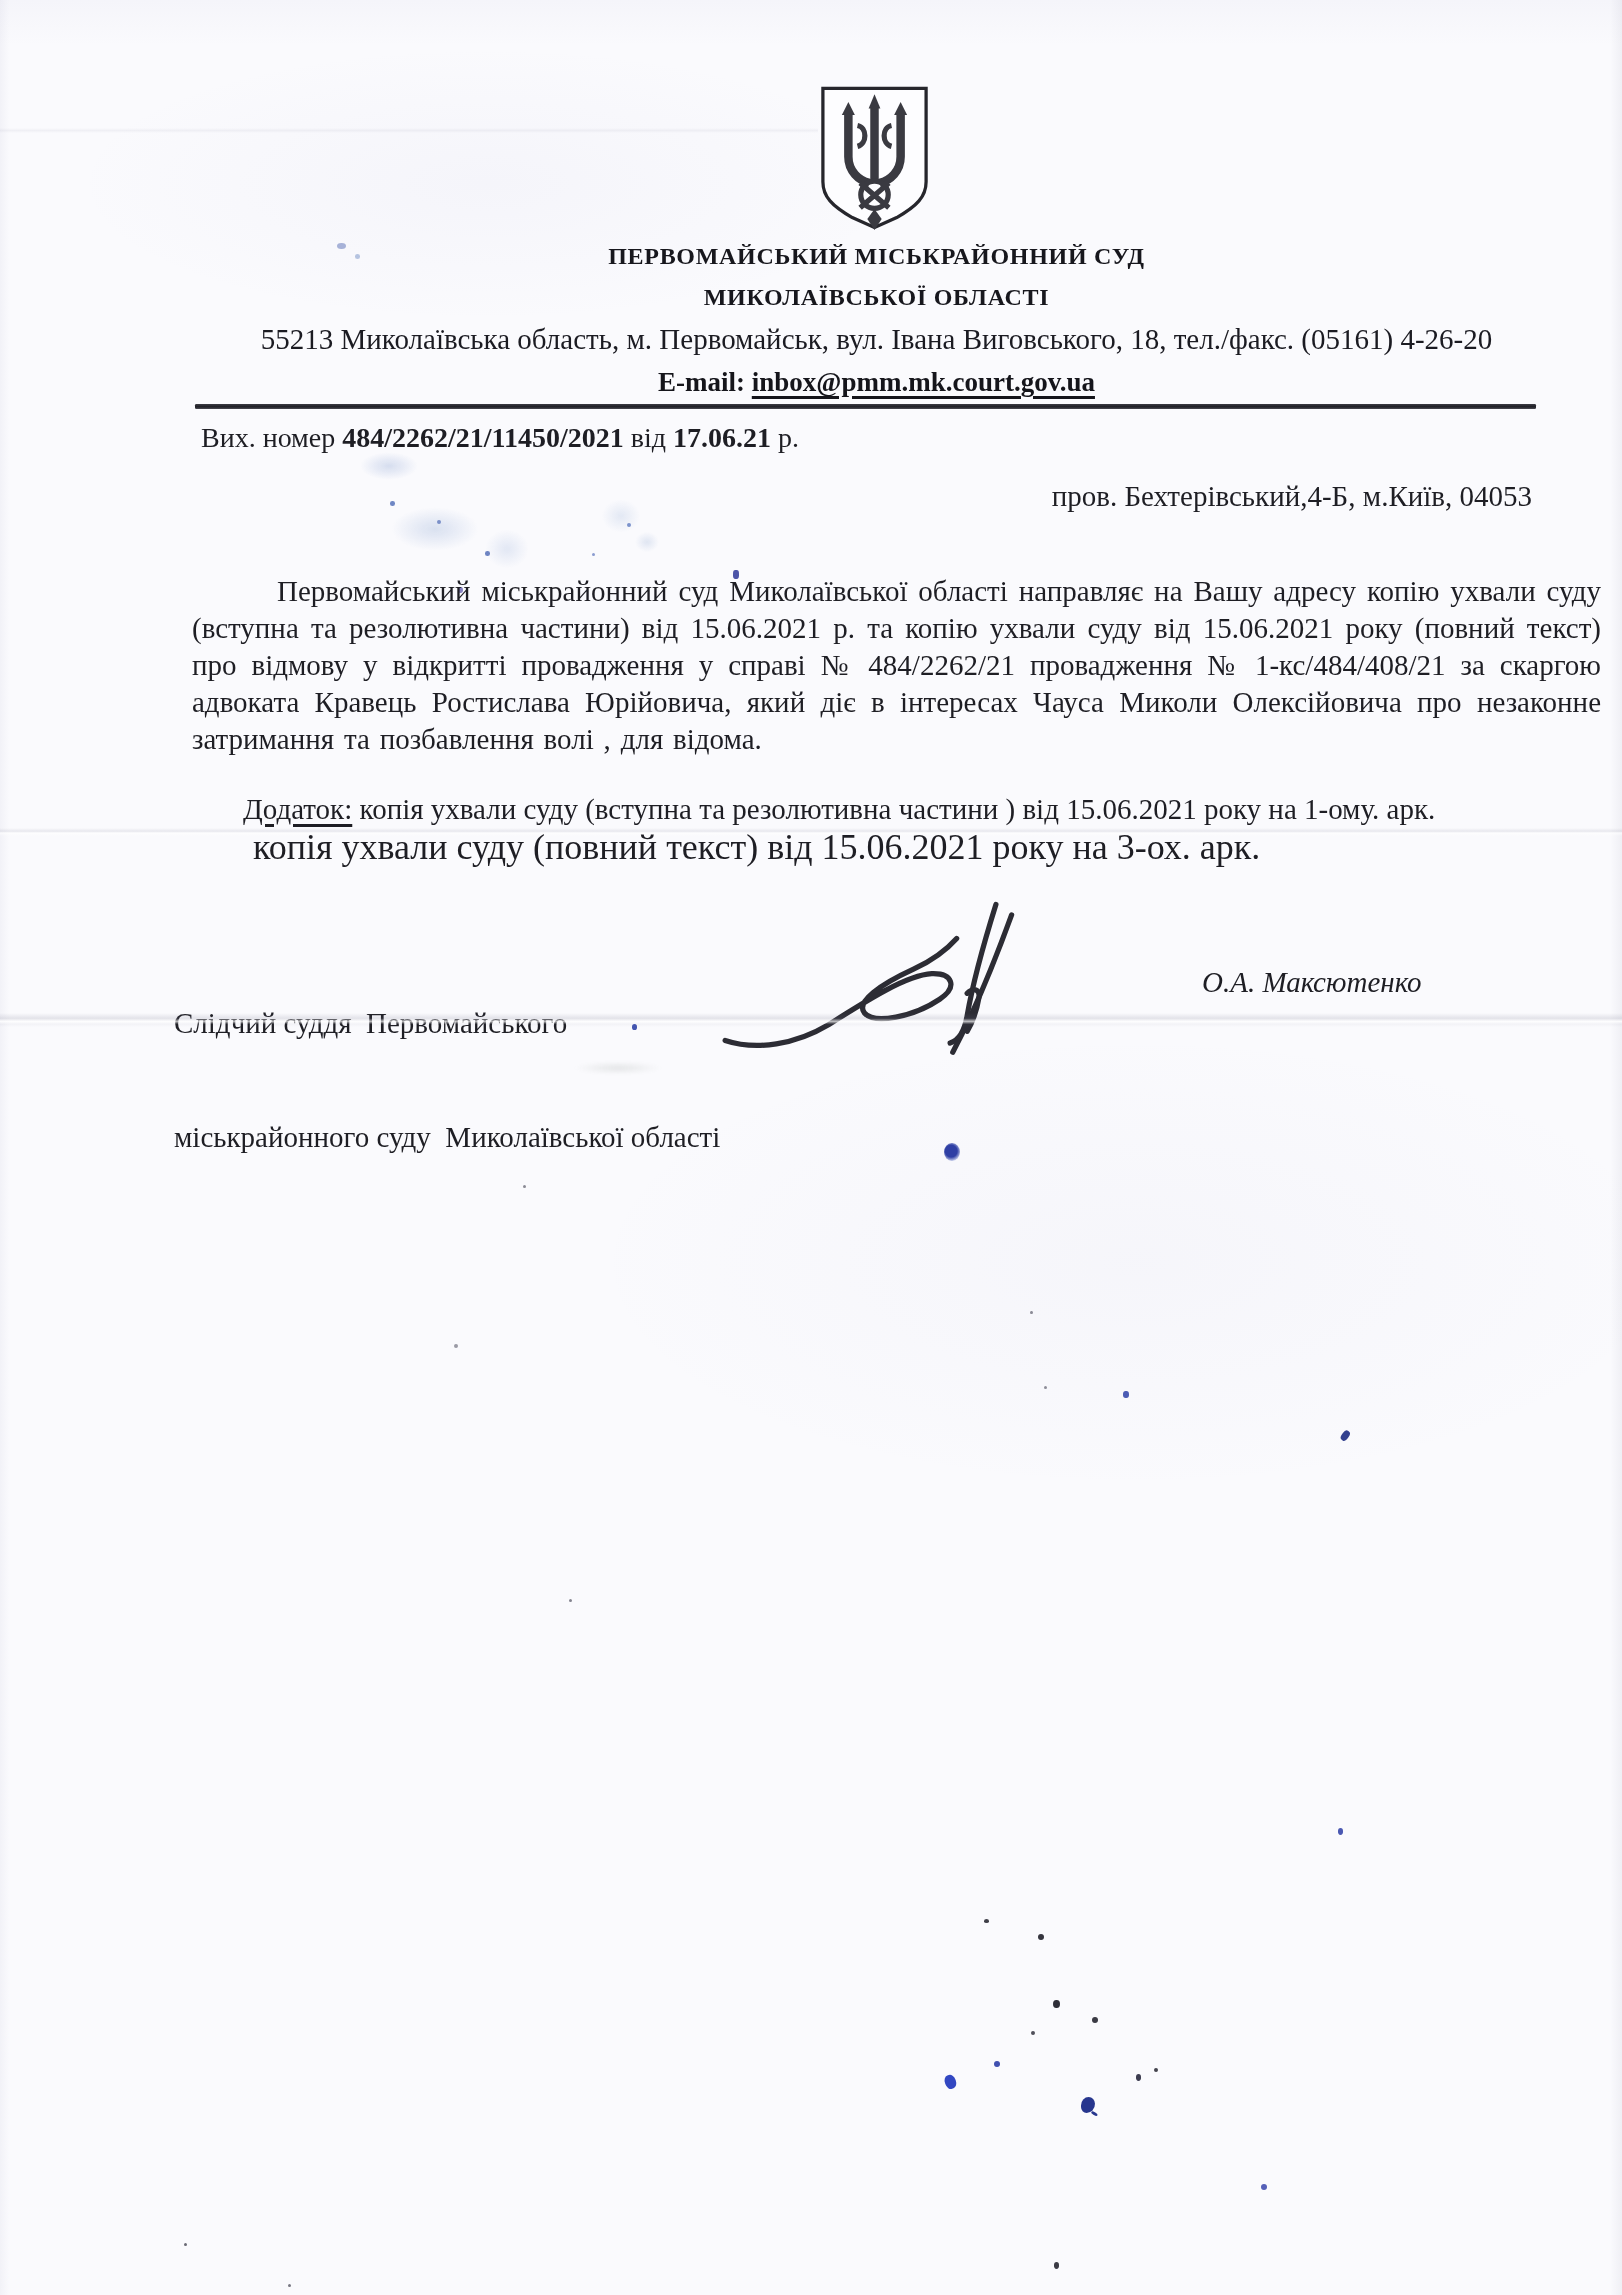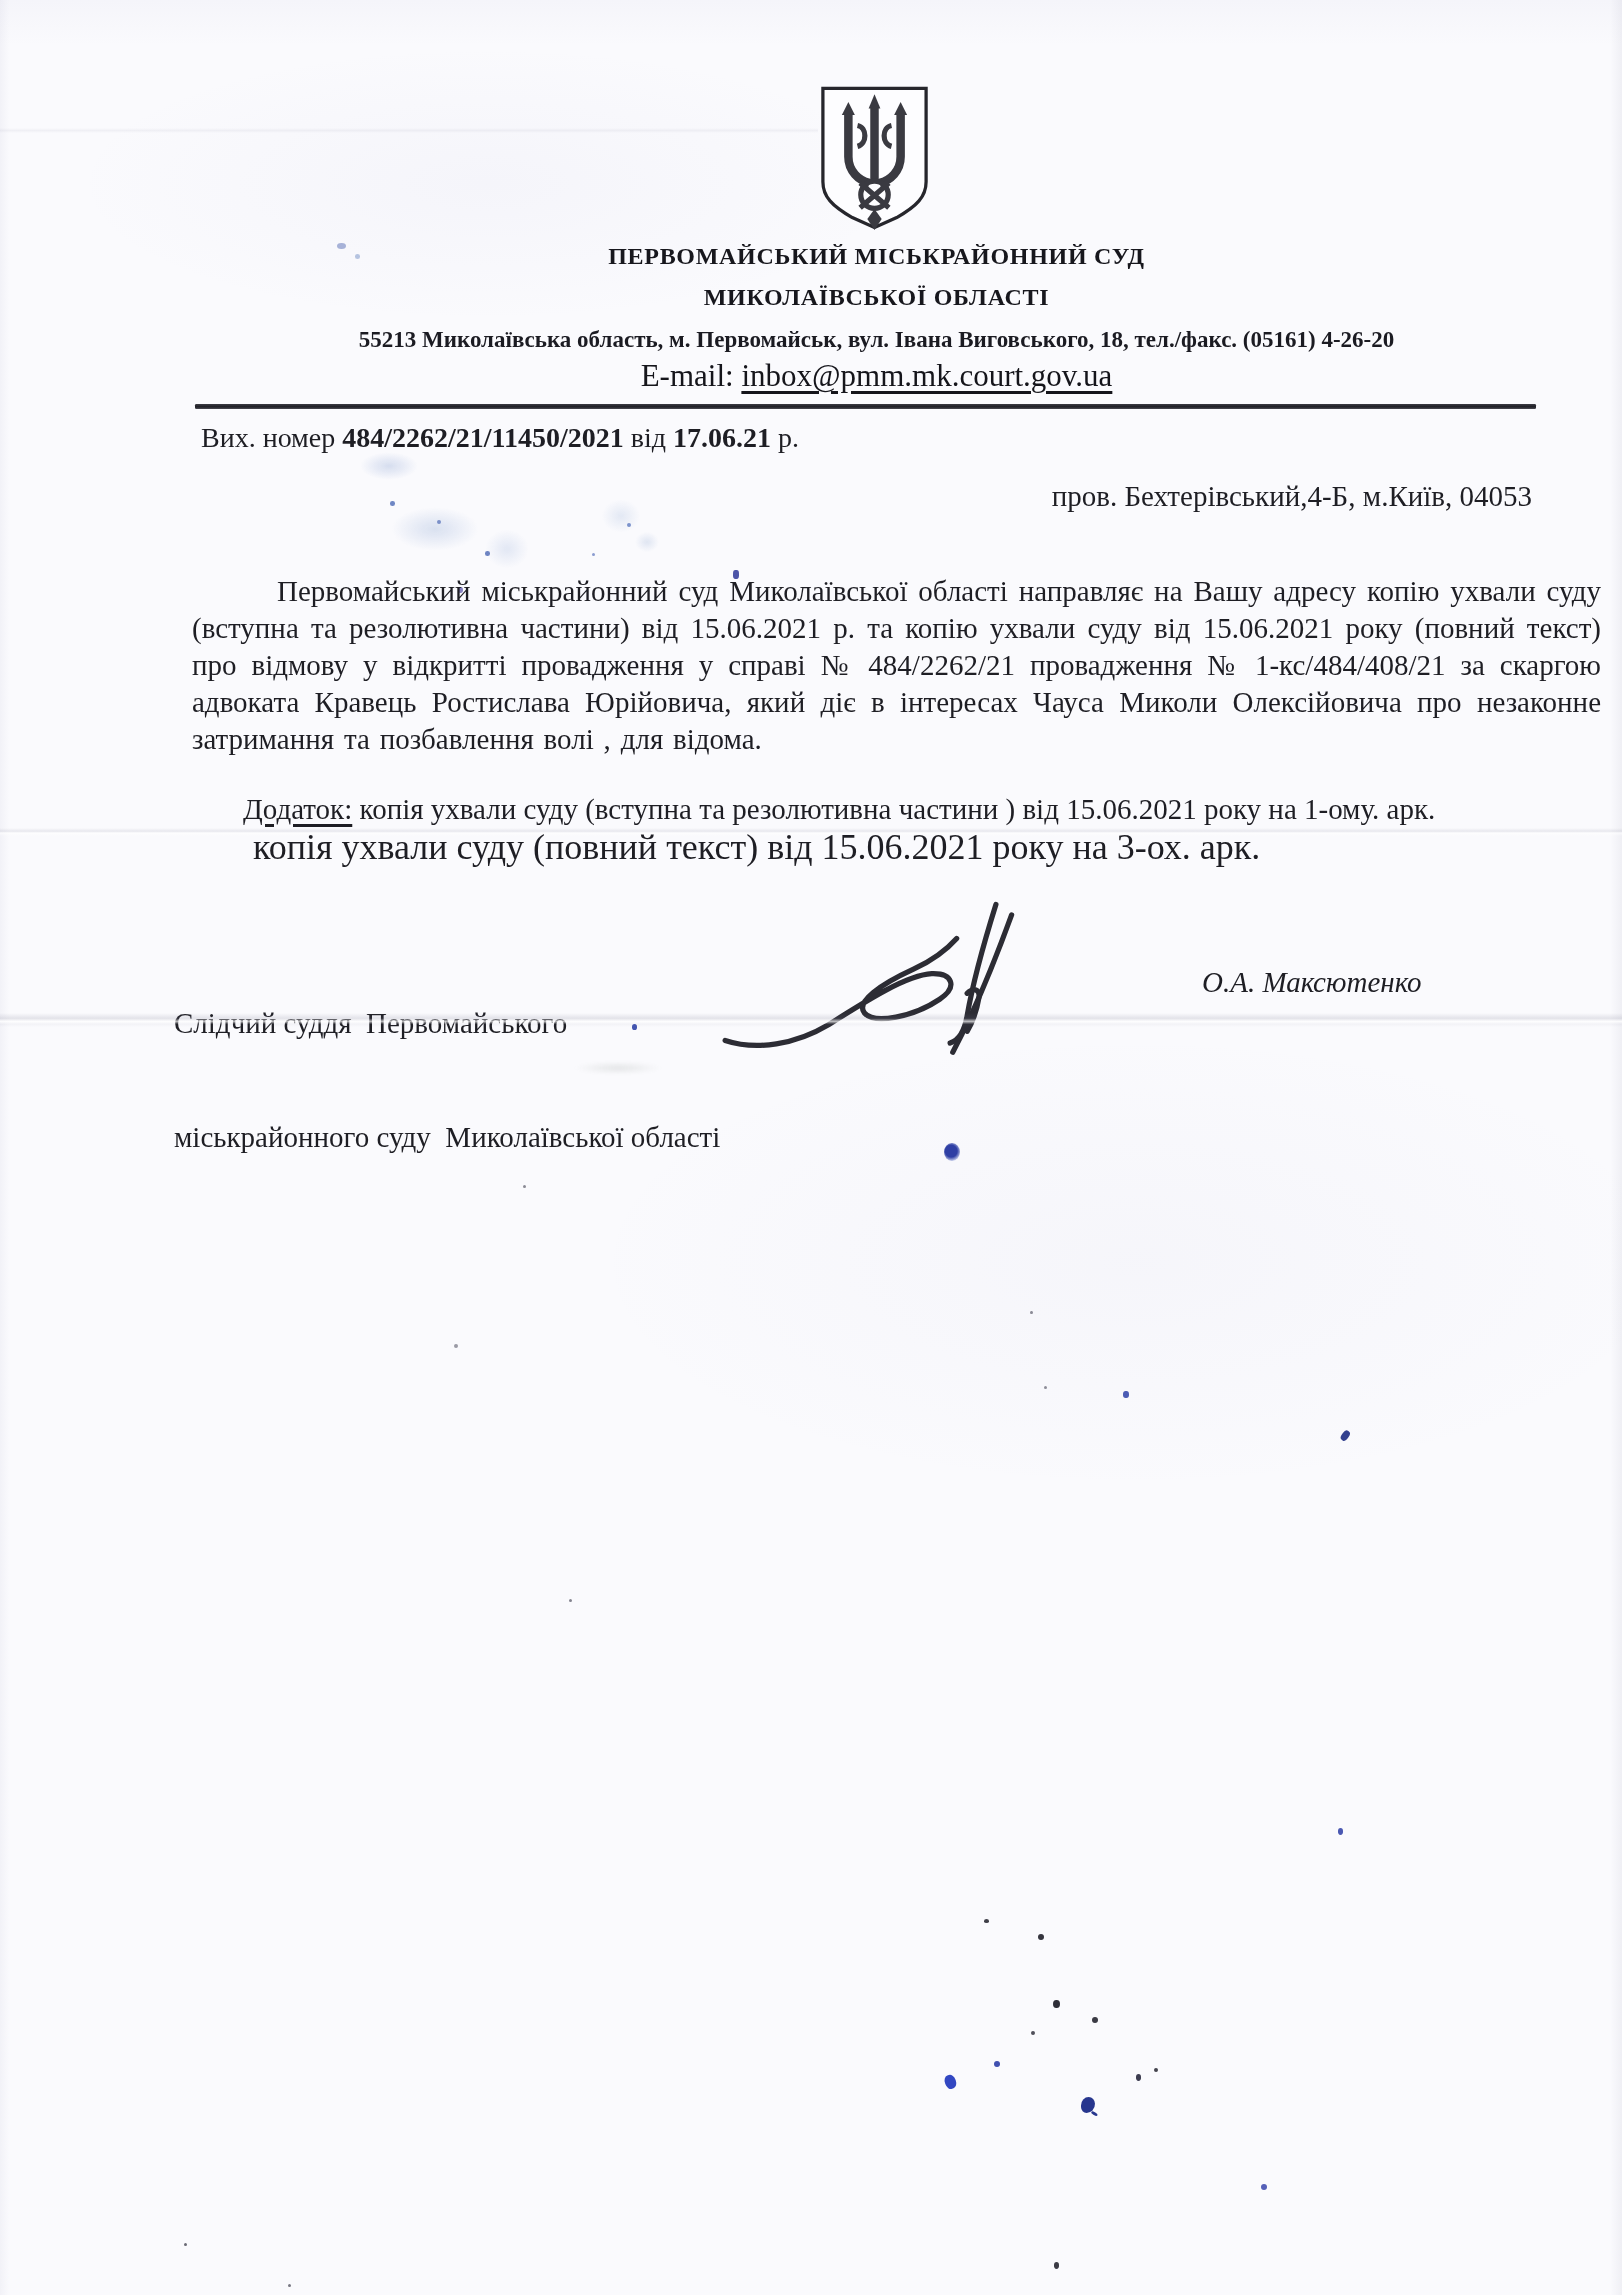--- a/index.html
+++ b/index.html
@@ -14,22 +14,22 @@
       radial-gradient(ellipse 785px 327px at 70% 55%, rgba(140,140,190,0.04), rgba(0,0,0,0) 70%),
       #fafafd;
     overflow:hidden;
     font-family:"Liberation Serif","DejaVu Serif",serif;
     color:#1e1e24;
   }
   .abs{position:absolute;}
   
   .header-block{left:196px;top:236px;width:1361px;text-align:center;}
   .court-name{font-weight:bold;font-size:24px;line-height:41px;letter-spacing:0.7px;color:#17171d;}
-  .court-address{font-size:23px;line-height:33px;margin-top:5.2px;color:#1b1b22;font-weight:bold;}
-  .court-email{font-size:31px;font-weight:normal;line-height:38px;margin-top:1px;color:#15151b;}
+  .court-address{font-size:29px;line-height:33px;margin-top:5.2px;color:#1b1b22;}
+  .court-email{font-size:27px;font-weight:bold;line-height:38px;margin-top:7px;color:#15151b;}
   .court-email .email-underline{text-decoration:underline;text-decoration-thickness:2.6px;text-underline-offset:4.6px;}
   .header-rule{left:195px;top:404px;width:1341px;height:5.2px;background:linear-gradient(180deg,#3c3c44,#1f1f26 55%,#4a4a52);border-radius:1.3px;}
   
   .ref-line{left:201px;top:419px;font-size:28px;line-height:37px;white-space:pre-wrap;}
   .b{font-weight:bold;}
   
   .recipient{right:90px;top:475px;text-align:right;font-size:29px;line-height:42px;}
   
   .body-par{left:192px;top:573px;width:1409px;font-size:29px;line-height:37px;text-align:justify;text-indent:85px;word-spacing:2.6px;}
   

